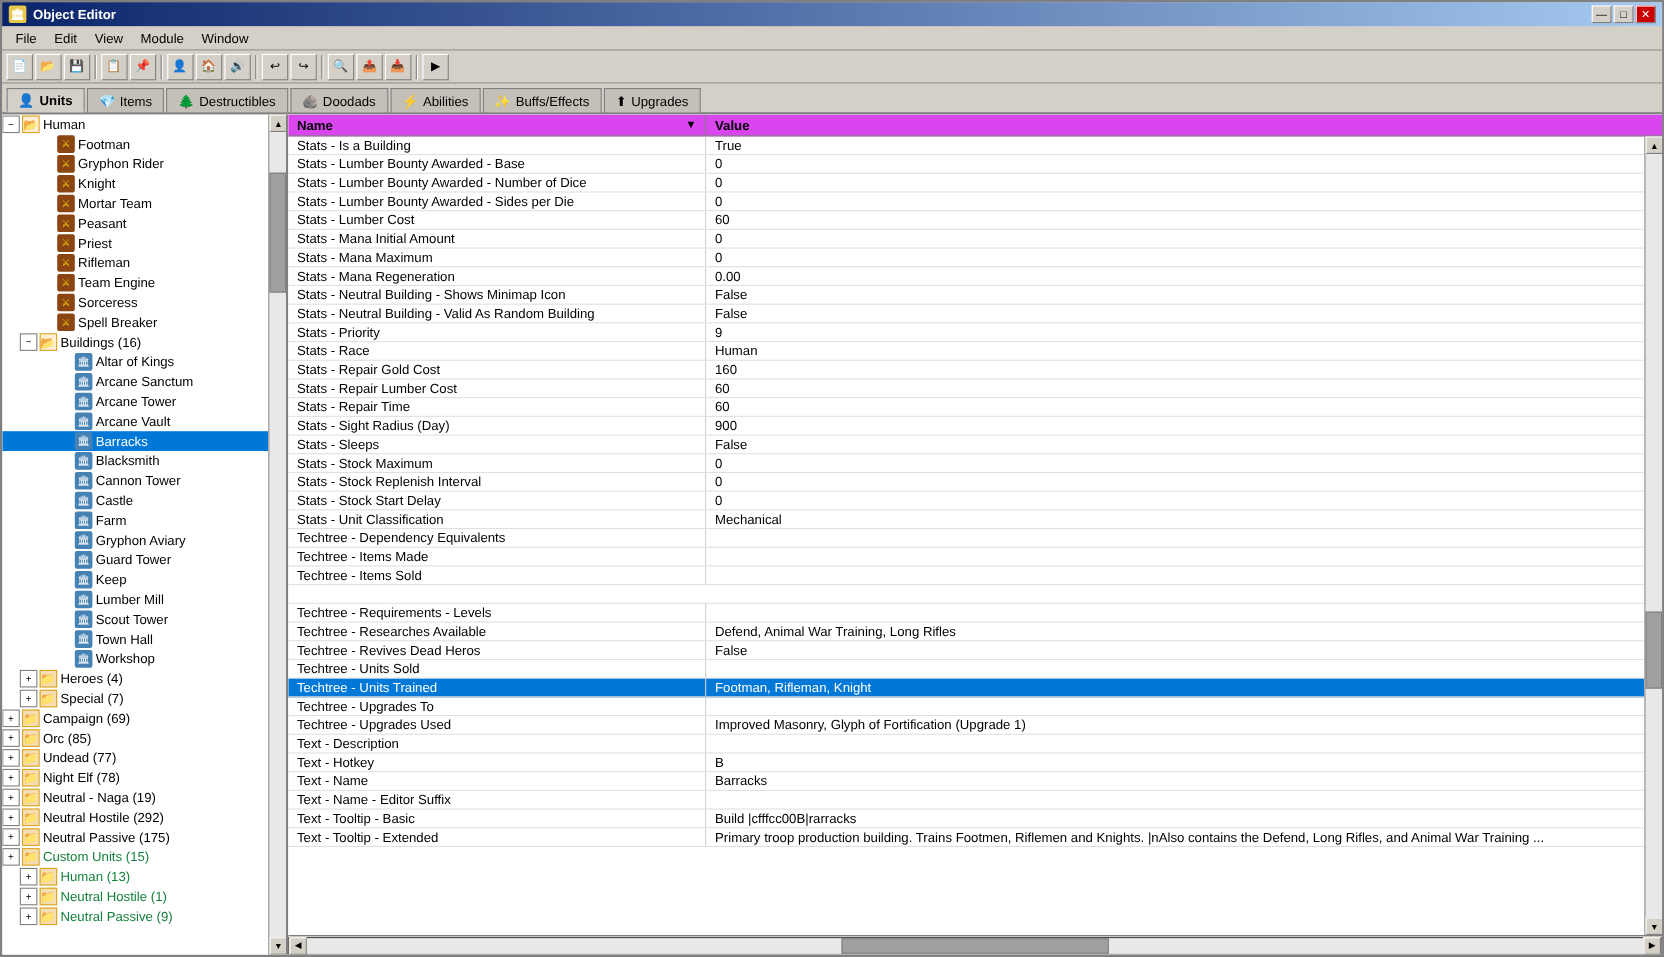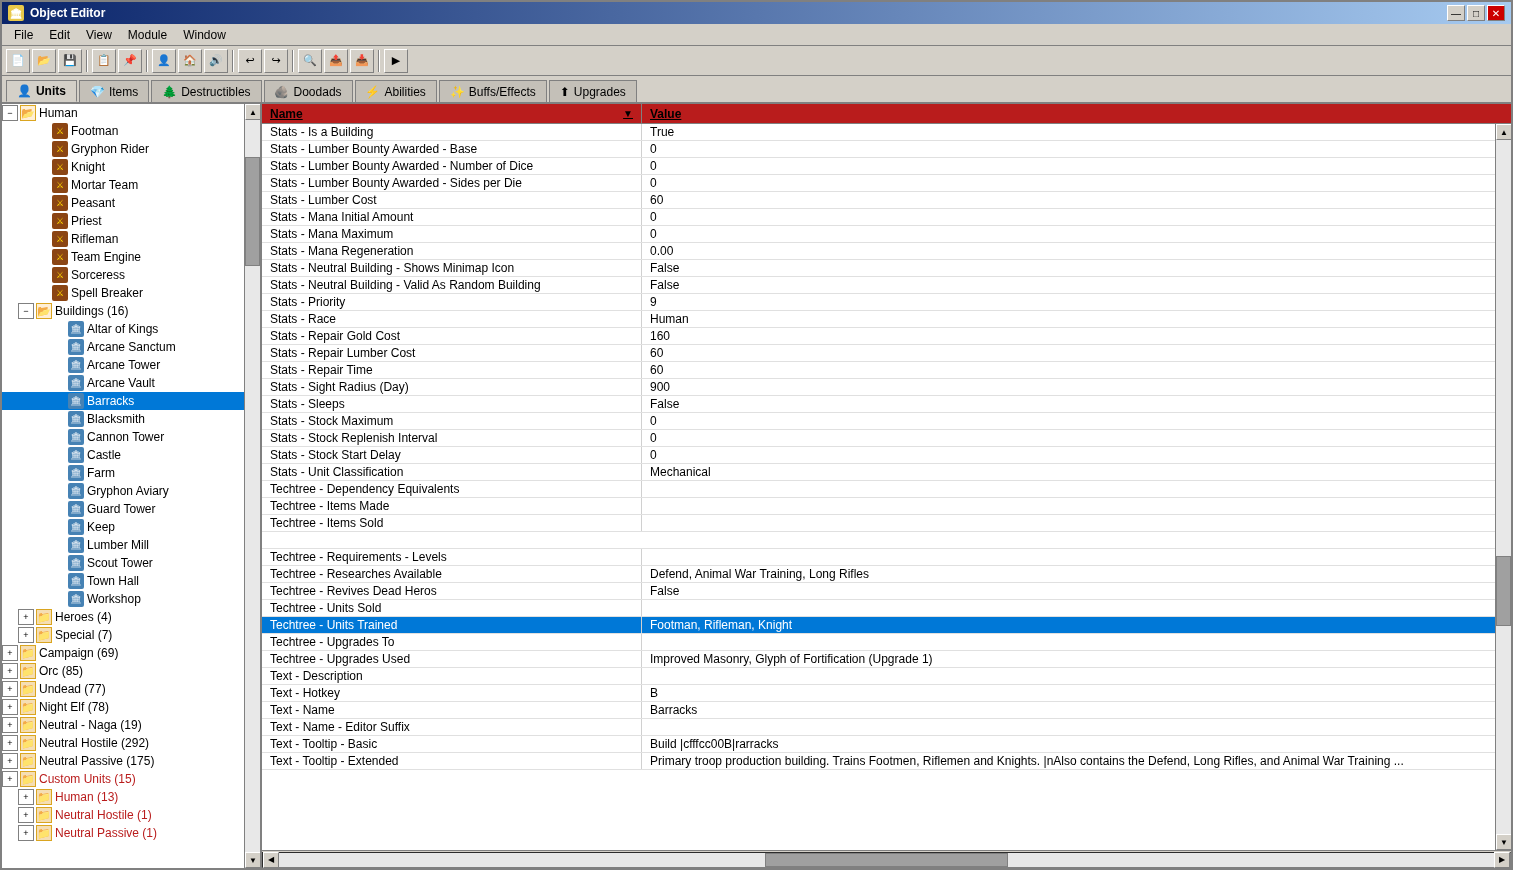--- a/index.html
+++ b/index.html
@@ -222,21 +222,21 @@
       display: inline-flex;
       align-items: center;
       justify-content: center;
       font-size: 10px;
     }
 
     .tree-label {
       font-size: 12px;
     }
 
-    .tree-label.custom { color: #b91c1c; }
+    .tree-label.custom { color: #15803d; }
 
     
     .tree-container::-webkit-scrollbar {
       width: 16px;
     }
     .tree-container::-webkit-scrollbar-track {
       background: #d4d0c8;
     }
     .tree-container::-webkit-scrollbar-thumb {
       background: #a0a0a0;
@@ -247,25 +247,24 @@
     .right-panel {
       flex: 1;
       display: flex;
       flex-direction: column;
       overflow: hidden;
       background: #fff;
     }
 
     .props-header {
       display: flex;
-      background: #b91c1c;
+      background: #d946ef;
       border-bottom: 1px solid #808080;
       height: 20px;
       align-items: center;
-      text-decoration: underline;
     }
 
     .props-col-header {
       font-size: 12px;
       font-weight: bold;
       padding: 0 8px;
       display: flex;
       align-items: center;
       height: 100%;
     }
@@ -711,21 +710,21 @@
               <span class="tree-label custom">Human (13)</span>
             </div>
             <div class="tree-item" style="padding-left: 16px;">
               <span class="tree-expander">+</span>
               <span class="tree-icon" style="background: rgb(245, 222, 179); border: 1px solid rgb(218, 165, 32); font-size: 11px;">📁</span>
               <span class="tree-label custom">Neutral Hostile (1)</span>
             </div>
             <div class="tree-item" style="padding-left: 16px;">
               <span class="tree-expander">+</span>
               <span class="tree-icon" style="background: rgb(245, 222, 179); border: 1px solid rgb(218, 165, 32); font-size: 11px;">📁</span>
-              <span class="tree-label custom">Neutral Passive (1)</span>
+              <span class="tree-label custom">Neutral Passive (9)</span>
             </div>
           </div>
         <div class="left-v-scrollbar">
           <div class="v-scroll-btn">▲</div>
           <div class="v-scroll-track">
             <div class="v-scroll-thumb"></div>
           </div>
           <div class="v-scroll-btn">▼</div>
         </div>
       </div>

